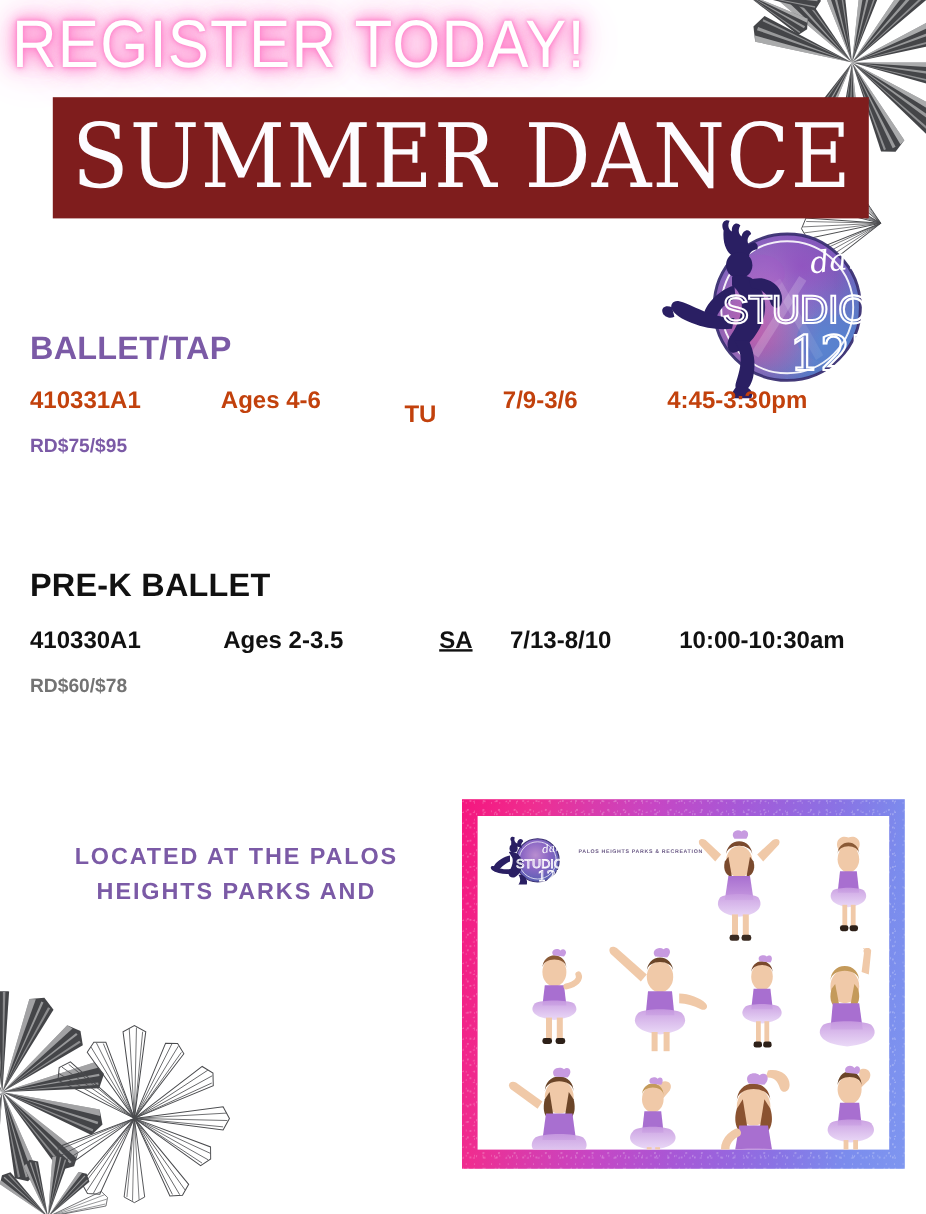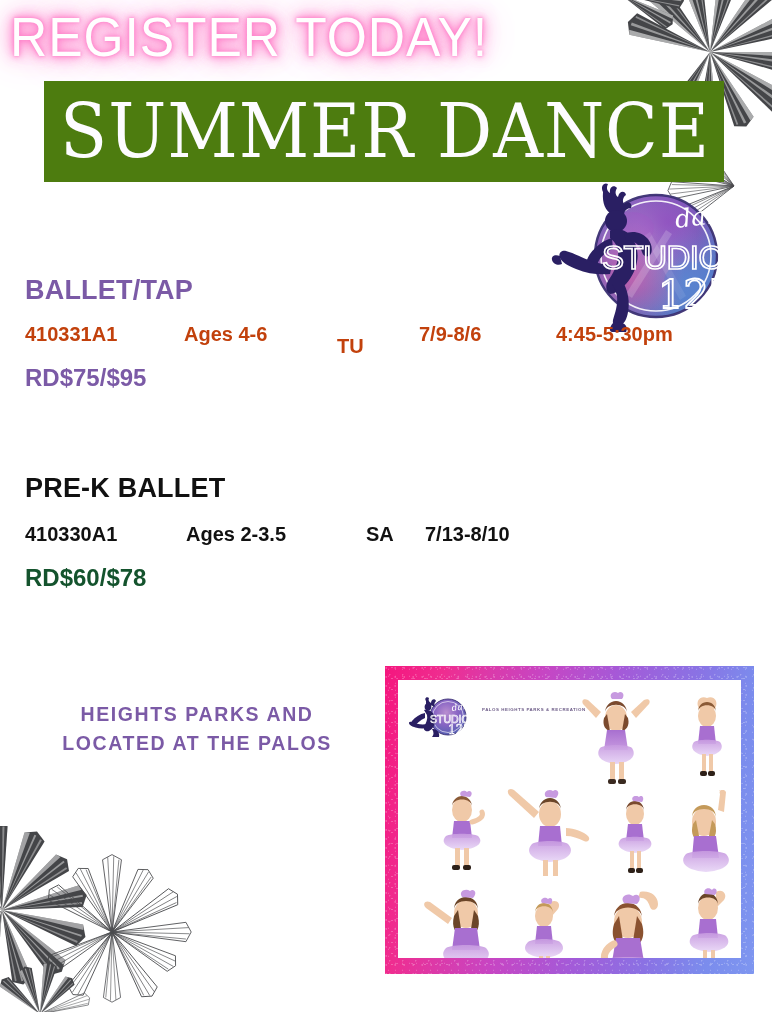--- a/index.html
+++ b/index.html
@@ -55,21 +55,21 @@
       0 0 54px #ffc3e6;
   }
 
   
   #summer-banner {
     position: absolute;
     left: 44px;
     top: 81px;
     width: 680px;
     height: 101px;
-    background: #4d7c0f;
+    background: #7f1d1d;
     overflow: hidden;
   }
   #summer-banner-title {
     position: absolute;
     left: 16px;
     top: 50%;
     transform: translateY(-52%);
     font-family: "DejaVu Serif", "Liberation Serif", serif;
     font-weight: 400;
     font-size: 74px;
@@ -111,39 +111,39 @@
     font-weight: 700;
     white-space: nowrap;
   }
   .class-row.purple { color: #c2410c; }
   .class-row.black  { color: #111111; font-family: "Liberation Sans", sans-serif; padding-left: 21px; }
   .class-row span {
     position: absolute;
     top: 0;
   }
   .price-row {
-    font-size: 24px;
+    font-size: 16px;
     font-weight: 700;
     margin-left: 25px;
     white-space: nowrap;
   }
   .price-row.purple { color: #7b5aa6; }
-  .price-row.black  { color: #14532d; }
+  .price-row.black  { color: #737373; }
 
   
   .bt .c-code  { left: 25px; }
   .bt .c-age   { left: 184px; }
   .bt .c-day   { left: 337px; margin-top: 12px; }
   .bt .c-date  { left: 419px; }
   .bt .c-time  { left: 556px; }
 
   
   .pk .c-code  { left: 25px; }
   .pk .c-age   { left: 186px; }
-  .pk .c-day   { left: 366px; }
+  .pk .c-day   { left: 366px; text-decoration: underline; }
   .pk .c-date  { left: 425px; }
   .pk .c-time  { left: 566px; }
 
   
   #location-block {
     position: absolute;
     left: 12px;
     top: 700px;
     width: 370px;
     text-align: center;
@@ -415,44 +415,45 @@
   <text x="118" y="126" font-family="DejaVu Serif, Liberation Serif, serif" font-size="40" fill="none" stroke="#ffffff" stroke-width="1.8">127</text>
 </svg>
 
 <div class="section bt" style="top:275px;">
   <h2 class="section-heading purple">BALLET/TAP</h2>
 
   <div class="class-row purple" style="margin-top:17px;">
     <span class="c-code">410331A1</span>
     <span class="c-age">Ages 4-6</span>
     <span class="c-day">TU</span>
-    <span class="c-date">7/9-8/6</span>
-    <span class="c-time">4:45-5:30pm</span>
+    <span class="c-date">7/9-3/6</span>
+    <span class="c-time">4:45-3:30pm</span>
   </div>
 
 
   <div class="price-row purple">RD$75/$95</div>
 </div>
 
 <div class="section pk" style="top:473px;">
   <h2 class="section-heading black">PRE-K BALLET</h2>
 
   <div class="class-row black" style="margin-top:19px;">
     <span class="c-code">410330A1</span>
     <span class="c-age">Ages 2-3.5</span>
     <span class="c-day">SA</span>
     <span class="c-date">7/13-8/10</span>
+    <span class="c-time">10:00-10:30am</span>
   </div>
 
   <div class="price-row black">RD$60/$78</div>
 </div>
 
 <div id="location-block">
+  <div>LOCATED AT THE PALOS</div>
   <div>HEIGHTS PARKS AND</div>
-  <div>LOCATED AT THE PALOS</div>
 </div>
 
 <div id="photo-collage">
   <div id="collage-grain"></div>
   <div id="photo-collage-inner">
 
     <svg id="collage-logo" viewBox="0 0 64 42" xmlns="http://www.w3.org/2000/svg">
       <defs>
         <radialGradient id="mwc" cx="45%" cy="38%" r="70%">
           <stop offset="0%" stop-color="#b98ed0"></stop>

